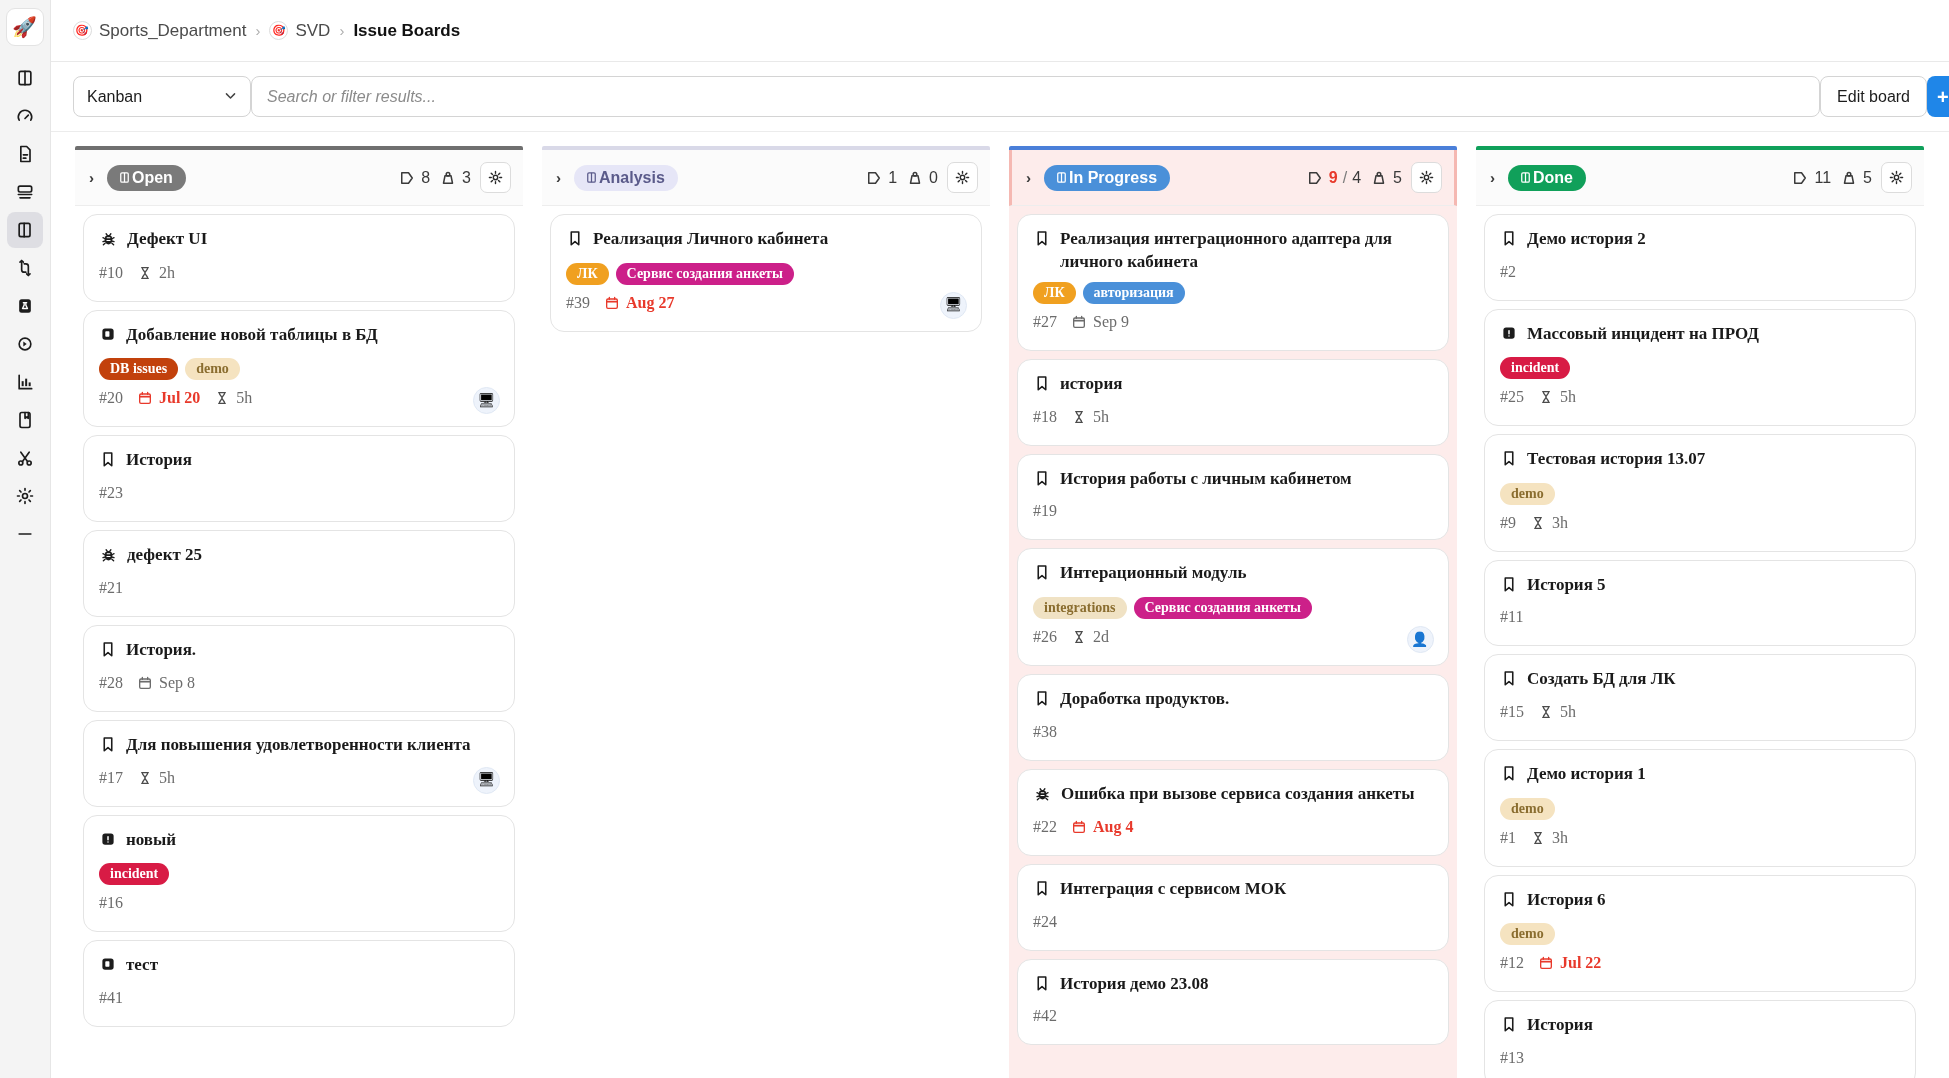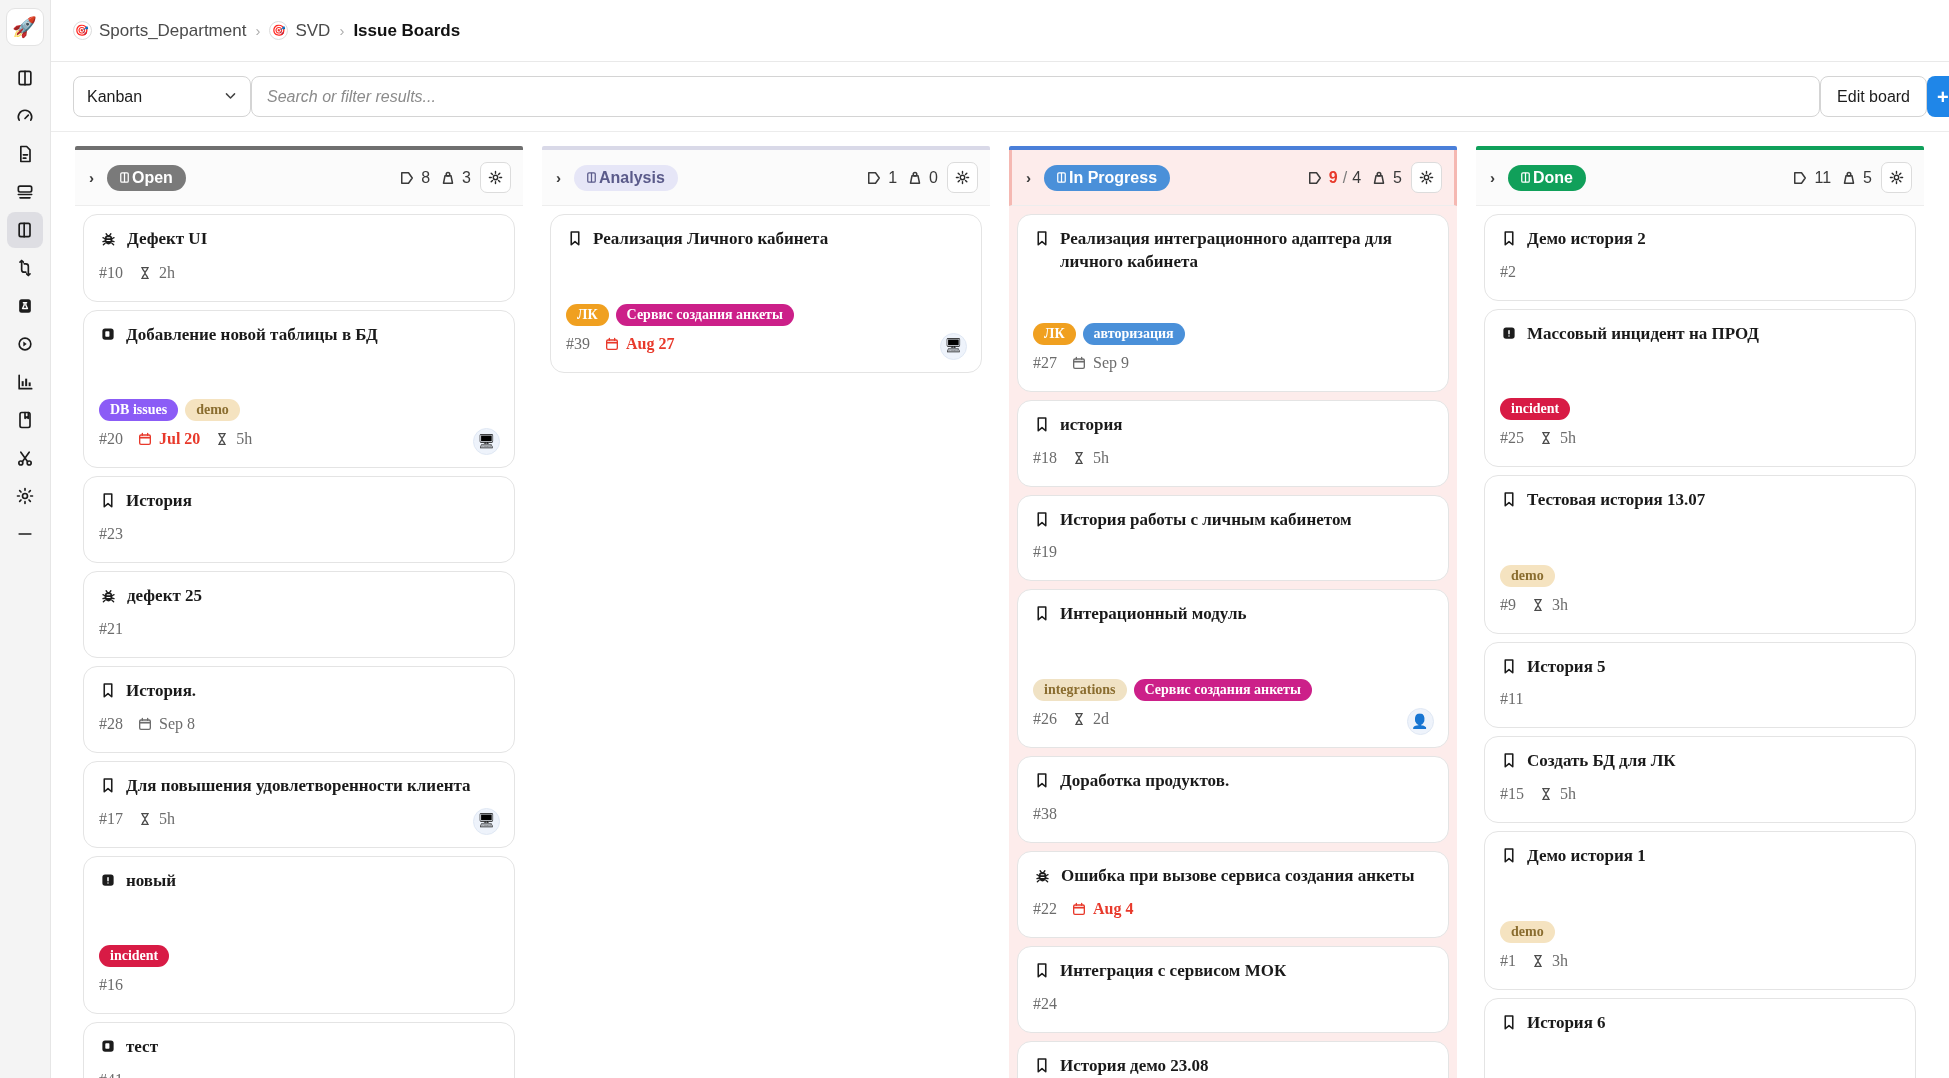--- a/index.html
+++ b/index.html
@@ -152,21 +152,21 @@
     font-family: Liberation Serif, serif;
   }
   .card-title {
     display: flex; align-items: flex-start; gap: 9px;
     font-size: 17px; font-weight: 700; color: #1a1a1a; line-height: 1.33;
   }
   .card-title .tico { flex: 0 0 auto; margin-top: 1px; }
   .labels { display: flex; flex-wrap: wrap; gap: 7px; margin-top: 9px; }
   .label {
     border-radius: 11px; padding: 3px 11px;
-    font-size: 14px; font-weight: 700; white-space: nowrap; margin-top: 41px;
+    font-size: 14px; font-weight: 700; white-space: nowrap;
   }
   .meta {
     display: flex; align-items: center; gap: 14px;
     margin-top: 9px; font-size: 16px; color: #6c6c6c;
   }
   .meta .mitem { display: inline-flex; align-items: center; gap: 6px; }
   .meta .due-over { color: #e8392b; font-weight: 700; }
   .avatar {
     position: absolute; right: 14px; bottom: 12px;
     width: 27px; height: 27px; border-radius: 50%;
@@ -366,21 +366,21 @@
             </div>
             <div class="card">
               <div class="card-title">
                 <span class="tico"><svg width="18" height="18" viewBox="0 0 24 24" fill="none">
                     <rect x="4.5" y="4.5" width="15" height="15" rx="3.6" fill="#1c1c1c"></rect>
                     <rect x="8.4" y="8.4" width="5.5" height="7.2" rx="1" fill="#fff"></rect>
                   </svg></span>
                 <span>Добавление новой таблицы в БД</span>
               </div>
               <div class="labels">
-                <span class="label" style="background: #8b5cf6; color: rgb(255, 255, 255);">DB issues</span>
+                <span class="label" style="background: #c2410c; color: rgb(255, 255, 255);">DB issues</span>
                 <span class="label" style="background: rgb(245, 227, 192); color: rgb(138, 109, 47);">demo</span>
               </div>
               <div class="meta">
                 <span>#20</span>
                 <span class="mitem due-over"><span style="display:inline-flex">
                     <svg width="16" height="16" viewBox="0 0 24 24" fill="none">
                       <rect x="4" y="6" width="16" height="14" rx="2" fill="none" stroke="#e8392b" stroke-width="2"></rect>
                       <path d="M4 10h16" stroke="#e8392b" stroke-width="2.6"></path>
                       <path d="M8 3.5v3M16 3.5v3" stroke="#e8392b" stroke-width="2" stroke-linecap="round"></path>
                     </svg>

